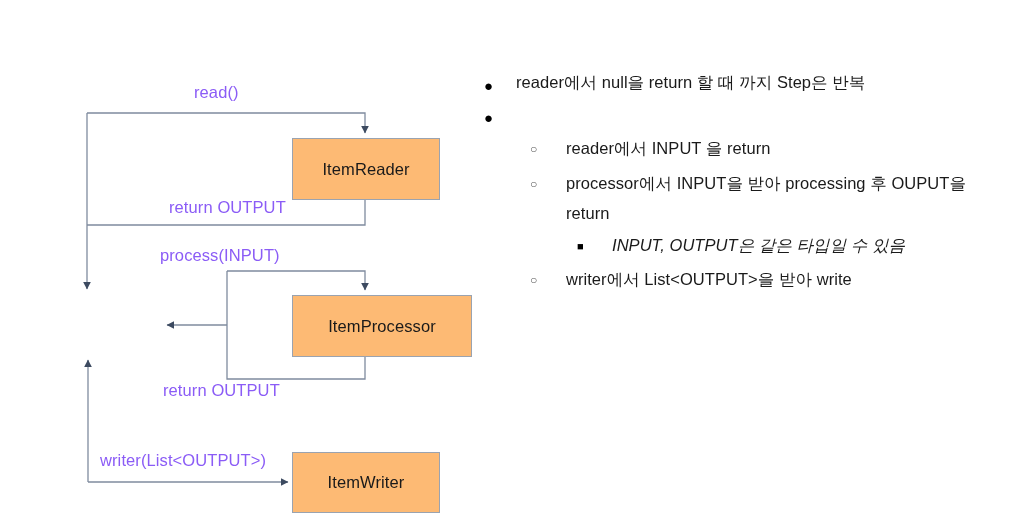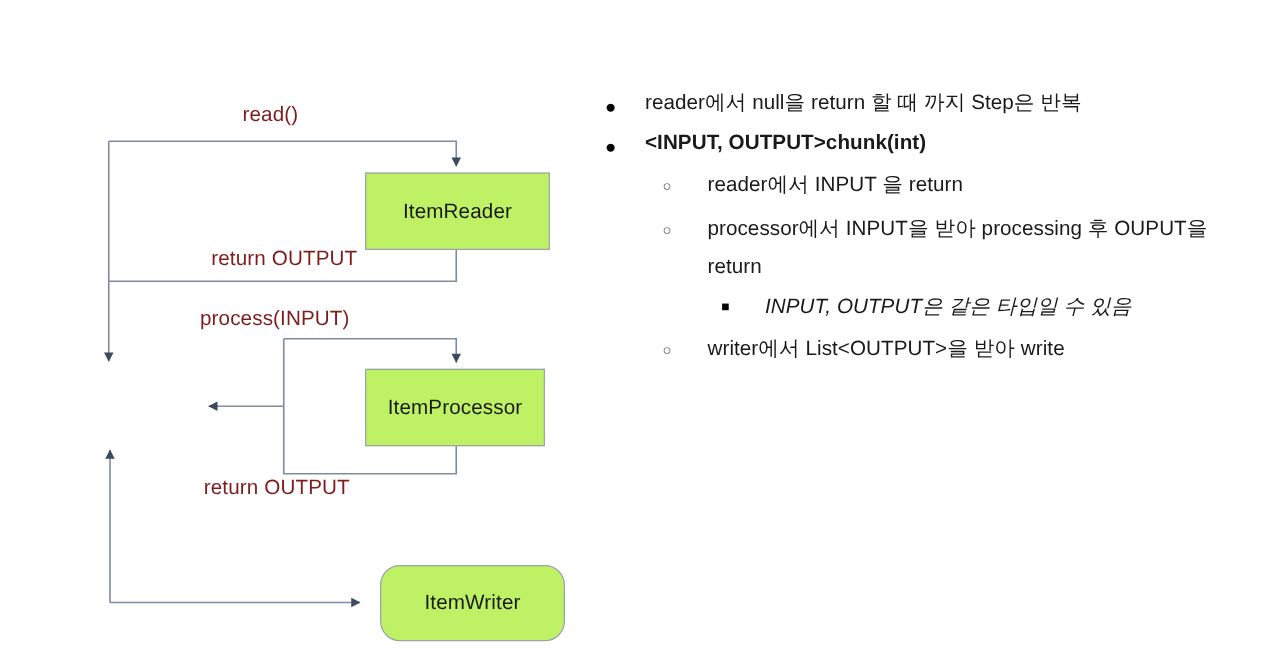--- a/index.html
+++ b/index.html
@@ -25,35 +25,35 @@
     height: 519px;
   }
   #diagram-svg {
     position: absolute;
     left: 0;
     top: 0;
   }
 
   .node-box {
     position: absolute;
-    background: #bef264;
+    background: #fdba74;
     border: 1px solid #9aa3b0;
     box-sizing: border-box;
     display: flex;
     align-items: center;
     justify-content: center;
     font-size: 16.5px;
     color: #1a1a1a;
     letter-spacing: .1px;
   }
 
   .edge-label {
     position: absolute;
     font-size: 16.5px;
-    color: #7f1d1d;
+    color: #8b5cf6;
     white-space: nowrap;
     letter-spacing: .1px;
   }
 
   
   #notes-panel {
     position: absolute;
     left: 470px;
     top: 0;
     width: 549px;
@@ -126,49 +126,49 @@
       <path d="M88,482 L88,360" fill="none" stroke="#7f8b9e" stroke-width="1.3" marker-end="url(#ah-up)"></path>
       <path d="M88,482 L288,482" fill="none" stroke="#7f8b9e" stroke-width="1.3" marker-end="url(#ah-right)"></path>
     </g>
   </svg>
 
 
   <div class="node-box" style="left:292px; top:138px; width:148px; height:62px;">
     <span>ItemReader</span>
   </div>
 
-  <div class="node-box" style="left:292px; top:295px; width:144px; height:62px;">
+  <div class="node-box" style="left:292px; top:295px; width:180px; height:62px;">
     <span>ItemProcessor</span>
   </div>
 
-  <div class="node-box" style="left:304px; top:452px; width:148px; height:61px;border-radius:16px;">
+  <div class="node-box" style="left:292px; top:452px; width:148px; height:61px;">
     <span>ItemWriter</span>
   </div>
 
   <div class="edge-label" style="left:194px; top:83px;">read()</div>
 
   <div class="edge-label" style="left:169px; top:198px;">return OUTPUT</div>
 
   <div class="edge-label" style="left:160px; top:246px;">process(INPUT)</div>
 
   <div class="edge-label" style="left:163px; top:381px;">return OUTPUT</div>
 
+  <div class="edge-label" style="left:100px; top:451px;">writer(List&lt;OUTPUT&gt;)</div>
 
 </div>
 
 <div id="notes-panel">
 
   <div class="bullet-row" style="left:0px; top:72px;">
     <span class="bullet-marker" style="left:14px; top:6px;">●</span>
     <span class="bullet-text" style="margin-left:46px;">reader에서 null을 return 할 때 까지 Step은 반복</span>
   </div>
 
   <div class="bullet-row" style="left:0px; top:104px;">
     <span class="bullet-marker" style="left:14px; top:6px;">●</span>
-    <span class="bullet-text bold" style="margin-left:46px;">&lt;INPUT, OUTPUT&gt;chunk(int)</span>
   </div>
 
   <div class="bullet-row" style="left:0px; top:138px;">
     <span class="bullet-marker lvl2" style="left:60px; top:5px; font-size:12px;">○</span>
     <span class="bullet-text" style="margin-left:96px;">reader에서 INPUT 을 return</span>
   </div>
 
   <div class="bullet-row" style="left:0px; top:173px;">
     <span class="bullet-marker lvl2" style="left:60px; top:5px; font-size:12px;">○</span>
     <span class="bullet-text" style="margin-left:96px;">processor에서 INPUT을 받아 processing 후 OUPUT을</span>

